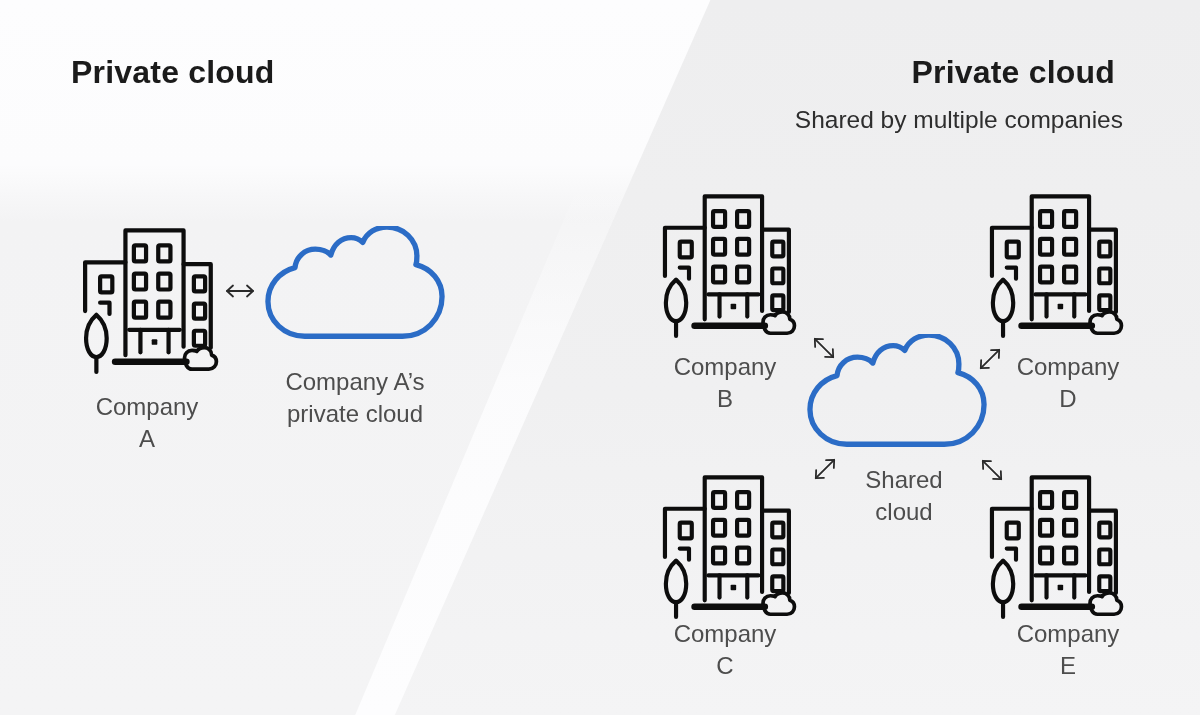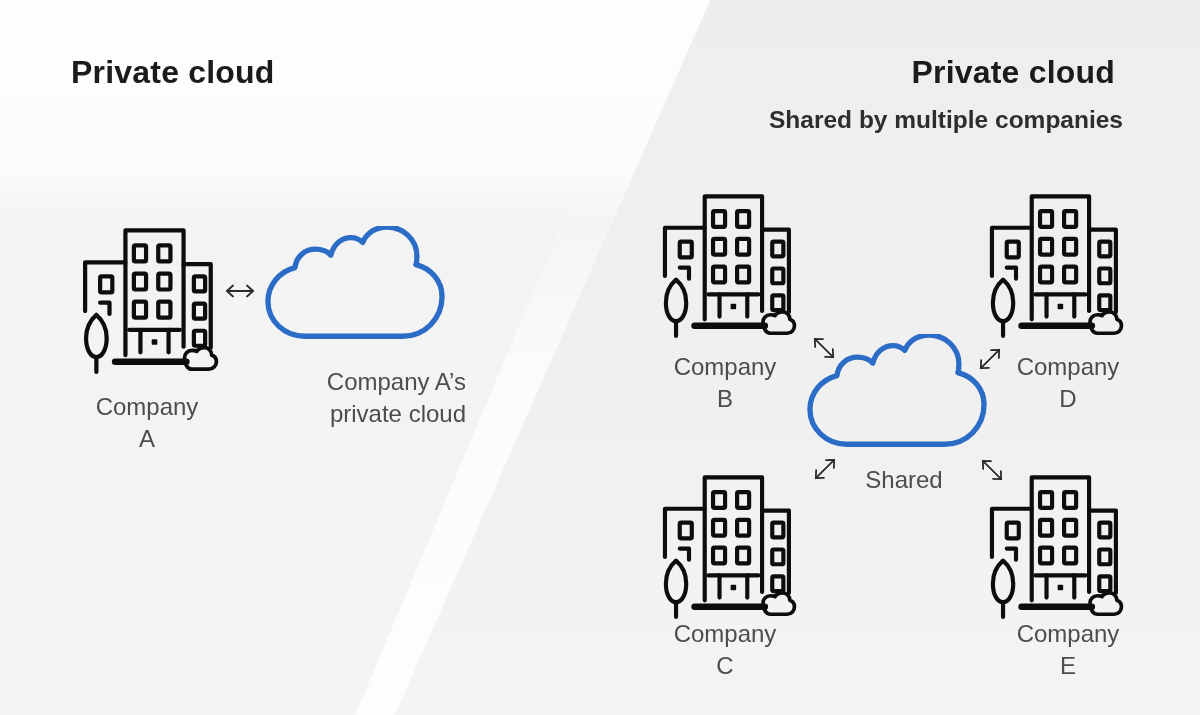--- a/index.html
+++ b/index.html
@@ -20,21 +20,21 @@
 
   .layer{position:absolute; inset:0; z-index:2;border-radius:7px;}
   svg{display:block; overflow:visible;}
 
   .abs{position:absolute;}
   .title{
     font-size:32px; font-weight:800; letter-spacing:.2px;
     color:var(--title-black,#1b1b1b); white-space:nowrap; line-height:38px;
   }
   .subtitle{
-    font-size:24.5px; font-weight:700; color:var(--subtitle-gray,#2e2e2e);
+    font-size:24.5px; font-weight:400; color:var(--subtitle-gray,#2e2e2e);
     white-space:nowrap; line-height:30px;
   }
   .caption{
     font-size:24px; line-height:32px; color:var(--label-gray,#4d4d4d);
     text-align:center; font-weight:400;
   }
   .building{color:var(--icon-black,#0d0d0d);}
   .cloud-blue{color:var(--cloud-blue,#2b6cc6);}
   .arrow{color:var(--arrow-dark,#2a2a2a);}
 </style>
@@ -102,21 +102,21 @@
     </div>
 
     <svg class="abs arrow" style="left:223px; top:284px;" width="34" height="14">
       <use href="#double-arrow-icon"></use>
     </svg>
 
     <svg class="abs cloud-blue" style="left:260px; top:226px;" width="190" height="118">
       <use href="#cloud-icon"></use>
     </svg>
 
-    <div class="abs caption" style="left:266px; top:366px; width:200px;text-align:right;">
+    <div class="abs caption" style="left:255px; top:366px; width:200px;">
       <div>Company A’s</div>
       <div>private cloud</div>
     </div>
 
     <div class="abs title" style="right:85px; top:53px;">Private cloud</div>
 
     <div class="abs subtitle" style="right:77px; top:105px;">Shared by multiple companies</div>
 
     <svg class="abs building" style="left:652px; top:185px;" width="148" height="154">
         <use href="#building-icon"></use>
@@ -147,20 +147,21 @@
       <div>Company</div>
       <div>E</div>
     </div>
 
     <svg class="abs cloud-blue" style="left:802px; top:334px;" width="190" height="118">
       <use href="#cloud-icon"></use>
     </svg>
 
     <div class="abs caption" style="left:824px; top:464px; width:160px;">
       <div>Shared</div>
+      <div>cloud</div>
     </div>
 
     <svg class="abs arrow" style="left:807px; top:341px; transform:rotate(45deg);" width="34" height="14">
         <use href="#double-arrow-icon"></use>
       </svg>
     <svg class="abs arrow" style="left:973px; top:352px; transform:rotate(-45deg);" width="34" height="14">
         <use href="#double-arrow-icon"></use>
       </svg>
     <svg class="abs arrow" style="left:808px; top:462px; transform:rotate(-45deg);" width="34" height="14">
         <use href="#double-arrow-icon"></use>

